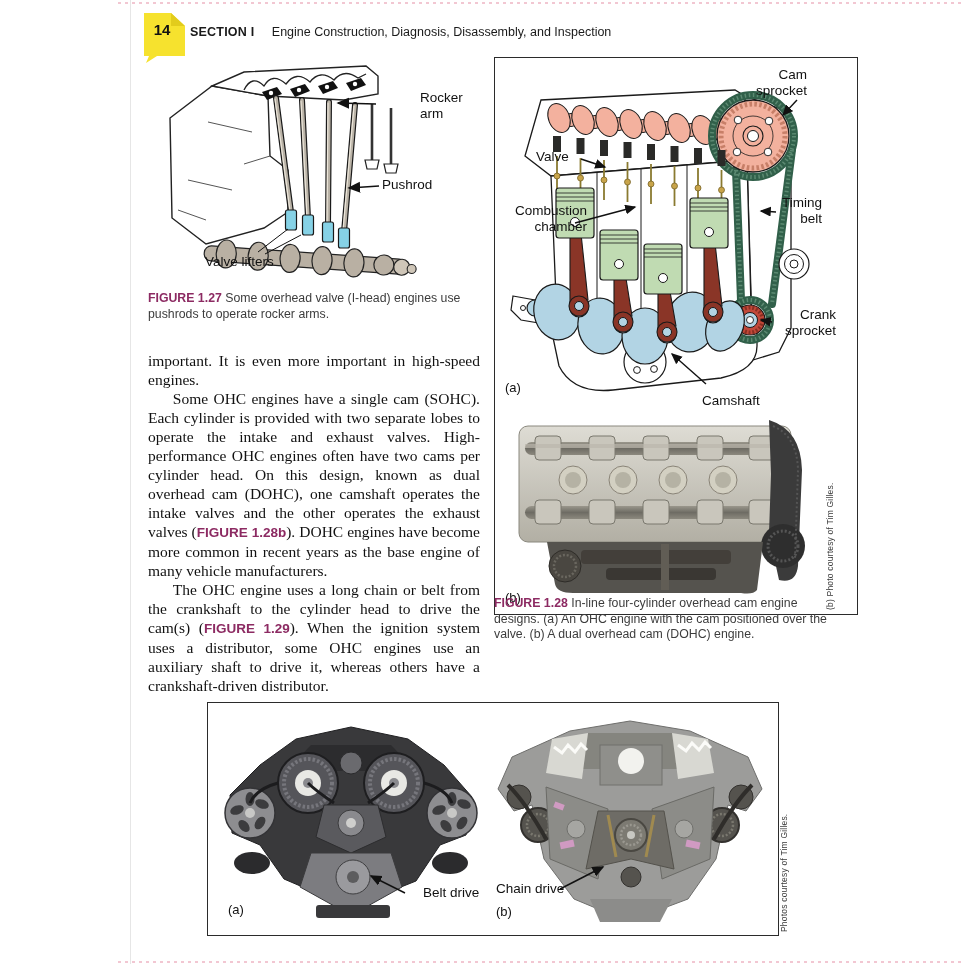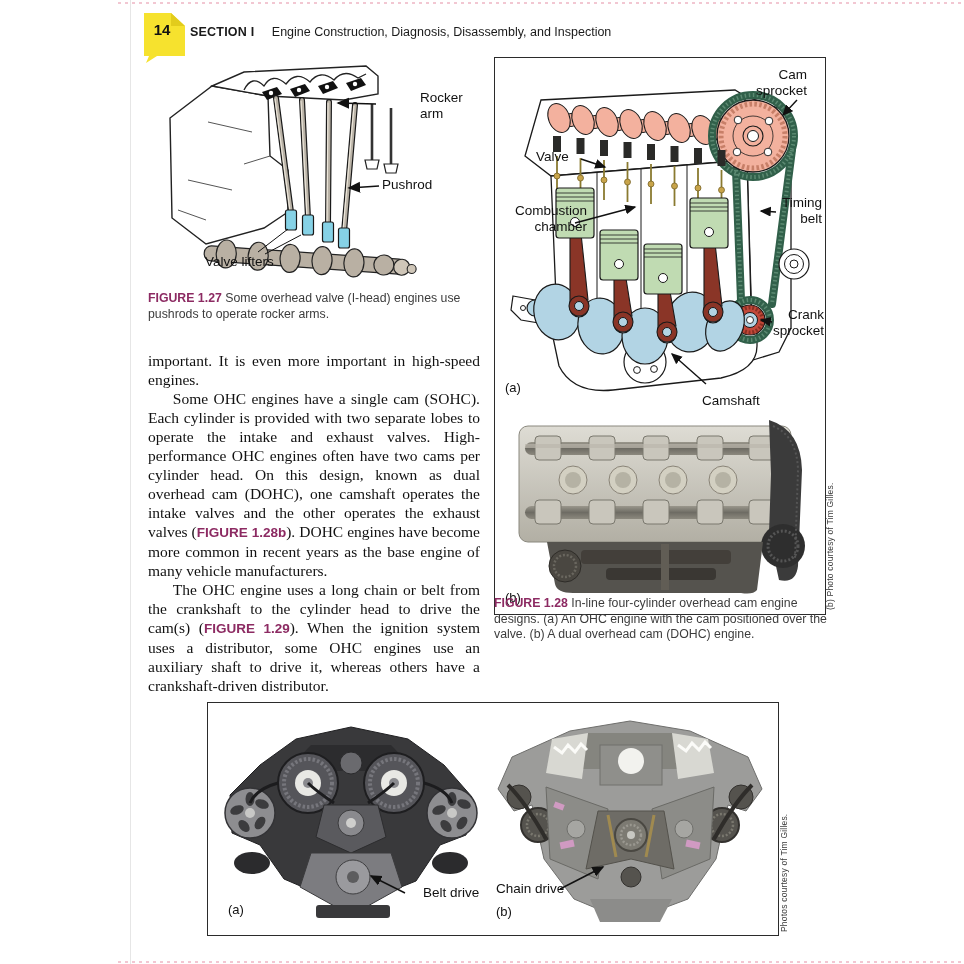--- a/index.html
+++ b/index.html
@@ -24,21 +24,21 @@
          font-size:8.5px;color:#3a3a3a;letter-spacing:.2px;}
   
   .bodycol{position:absolute;left:148px;top:351px;width:332px;
            font-family:"Liberation Serif",serif;font-size:15.5px;line-height:19px;
            text-align:justify;color:#111;}
   .bodycol p{margin:0;}
   .bodycol p.ind{text-indent:1.6em;}
   .figref{font-family:"Liberation Sans",sans-serif;font-weight:bold;color:#8c2a62;font-size:13.5px;}
   
   .figbox{position:absolute;border:1.5px solid #2b2b2b;background:#fff;}
-  .box128{left:494px;top:57px;width:330px;height:556px;}
+  .box128{left:494px;top:57px;width:330px;height:556px;padding-left:32px;}
   .box129{left:207px;top:702px;width:570px;height:232px;}
   svg{display:block;}
   .abs{position:absolute;}
   .ra{text-align:right;}
 </style>
 </head>
 <body>
 
 <div class="page">
 
@@ -295,21 +295,21 @@
         <path d="M80,163 L140,147" marker-end="url(#ah2)"></path>
         <path d="M281,152 L266,151" marker-end="url(#ah2)"></path>
         <path d="M277,262 L266,260" marker-end="url(#ah2)"></path>
         <path d="M211,324 L177,294" marker-end="url(#ah2)"></path>
       </g>
     </svg>
     <div class="figlabel ra" style="left:246px;top:9px;width:66px;">Cam sprocket</div>
     <div class="figlabel" style="left:41px;top:91px;width:44px;">Valve</div>
     <div class="figlabel" style="left:4px;top:145px;width:88px;text-align:right;">Combustion chamber</div>
     <div class="figlabel ra" style="left:281px;top:137px;width:46px;text-align:right;">Timing belt</div>
-    <div class="figlabel ra" style="left:269px;top:249px;width:60px;">Crank sprocket</div>
+    <div class="figlabel ra" style="left:281px;top:249px;width:60px;">Crank sprocket</div>
     <div class="figlabel" style="left:207px;top:335px;width:80px;">Camshaft</div>
     <div class="sublabel" style="left:10px;top:322px;">(a)</div>
 
     <svg class="abs" style="left:16px;top:356px;" width="298" height="182" viewBox="0 0 298 182">
       <defs>
         <linearGradient id="hd1" x1="0" y1="0" x2="0" y2="1">
           <stop offset="0" stop-color="#dedcd4"></stop>
             <stop offset="1" stop-color="#b2afa4"></stop>
         </linearGradient>
         <linearGradient id="cam1" x1="0" y1="0" x2="0" y2="1">

